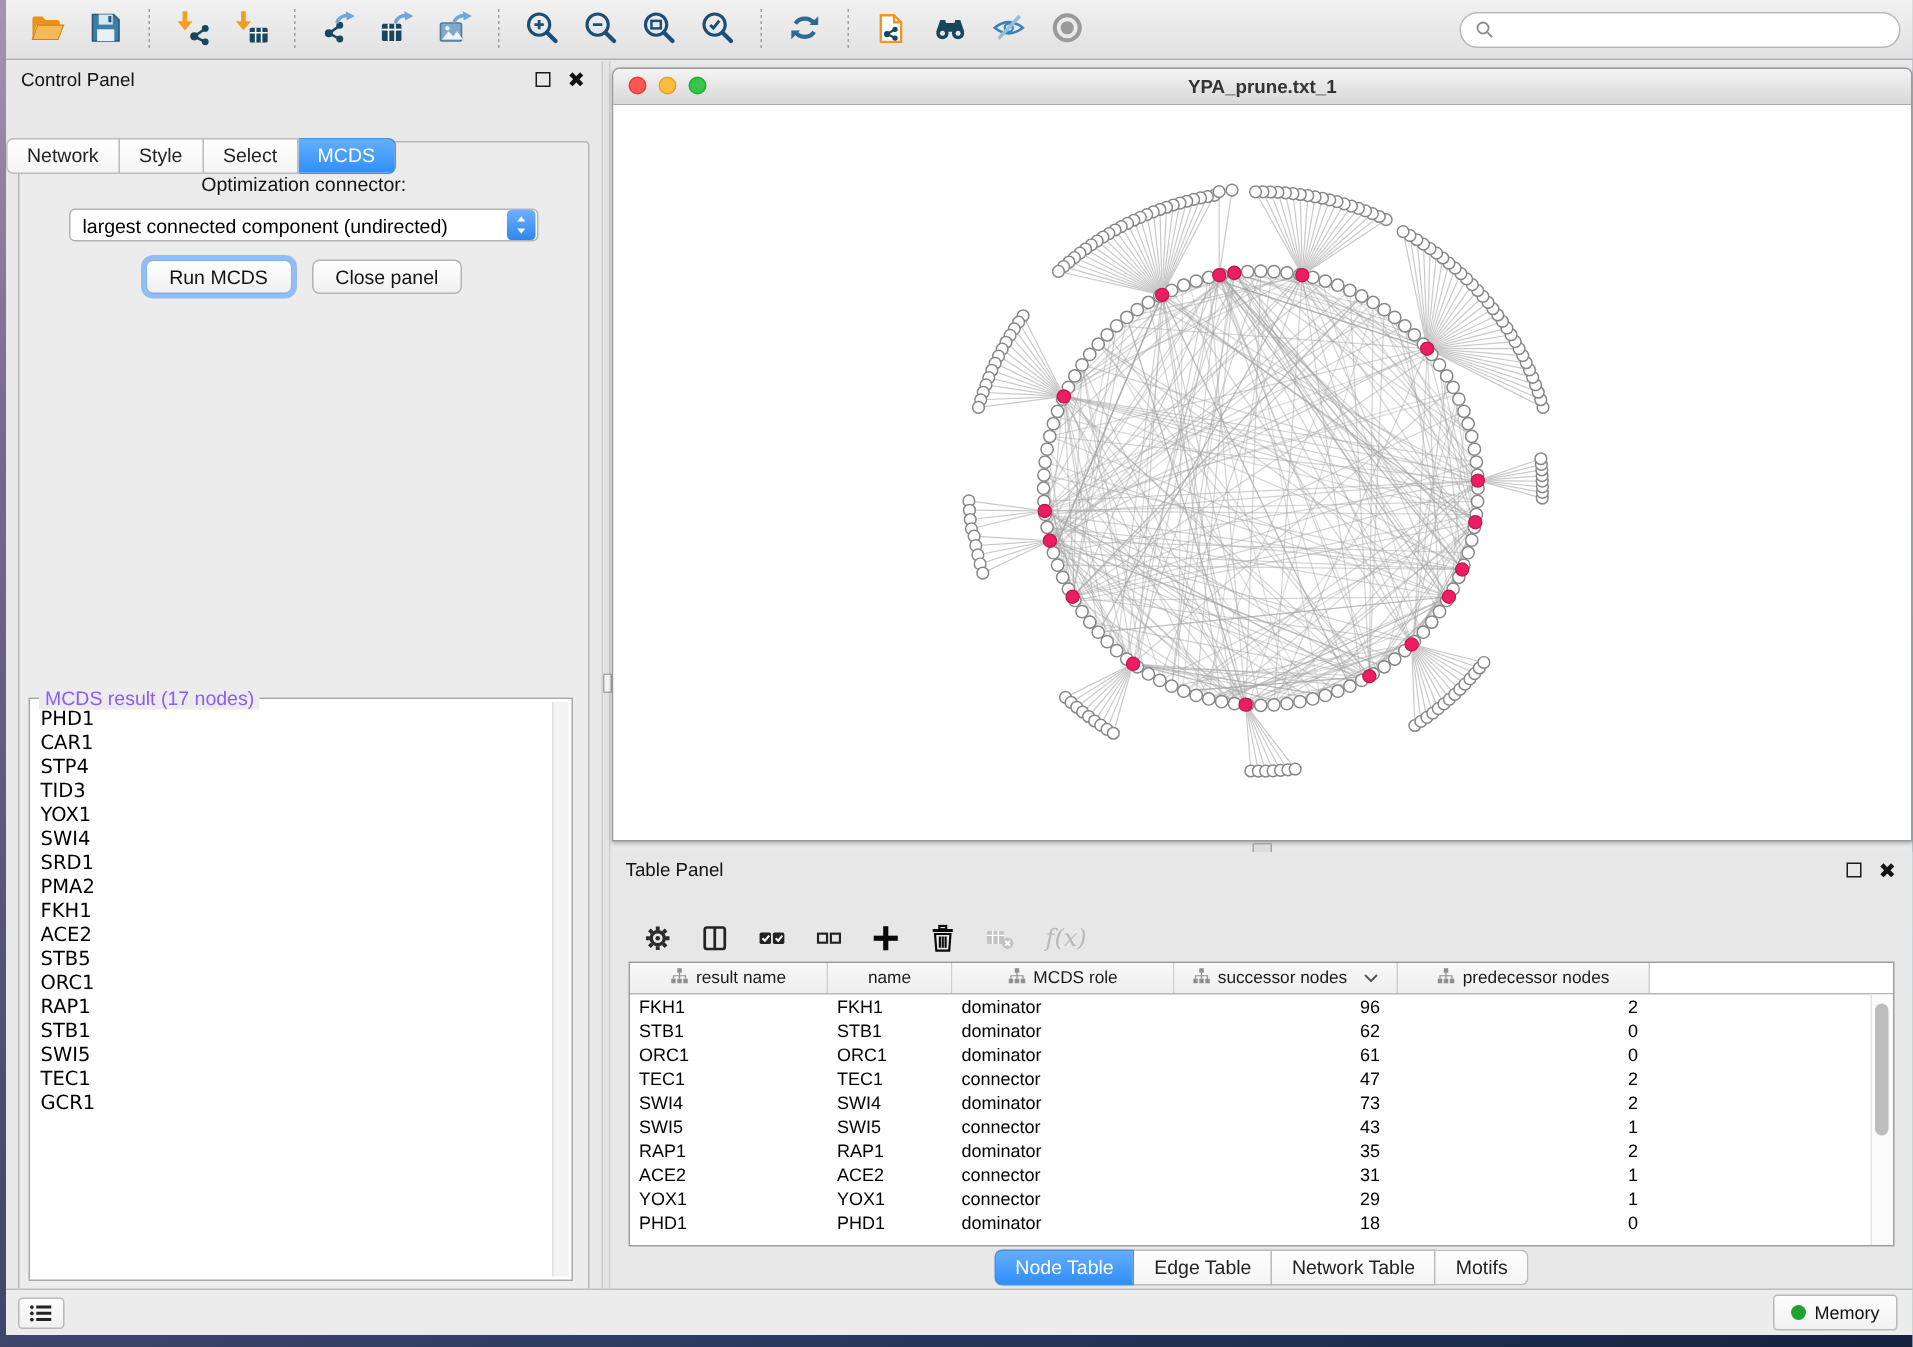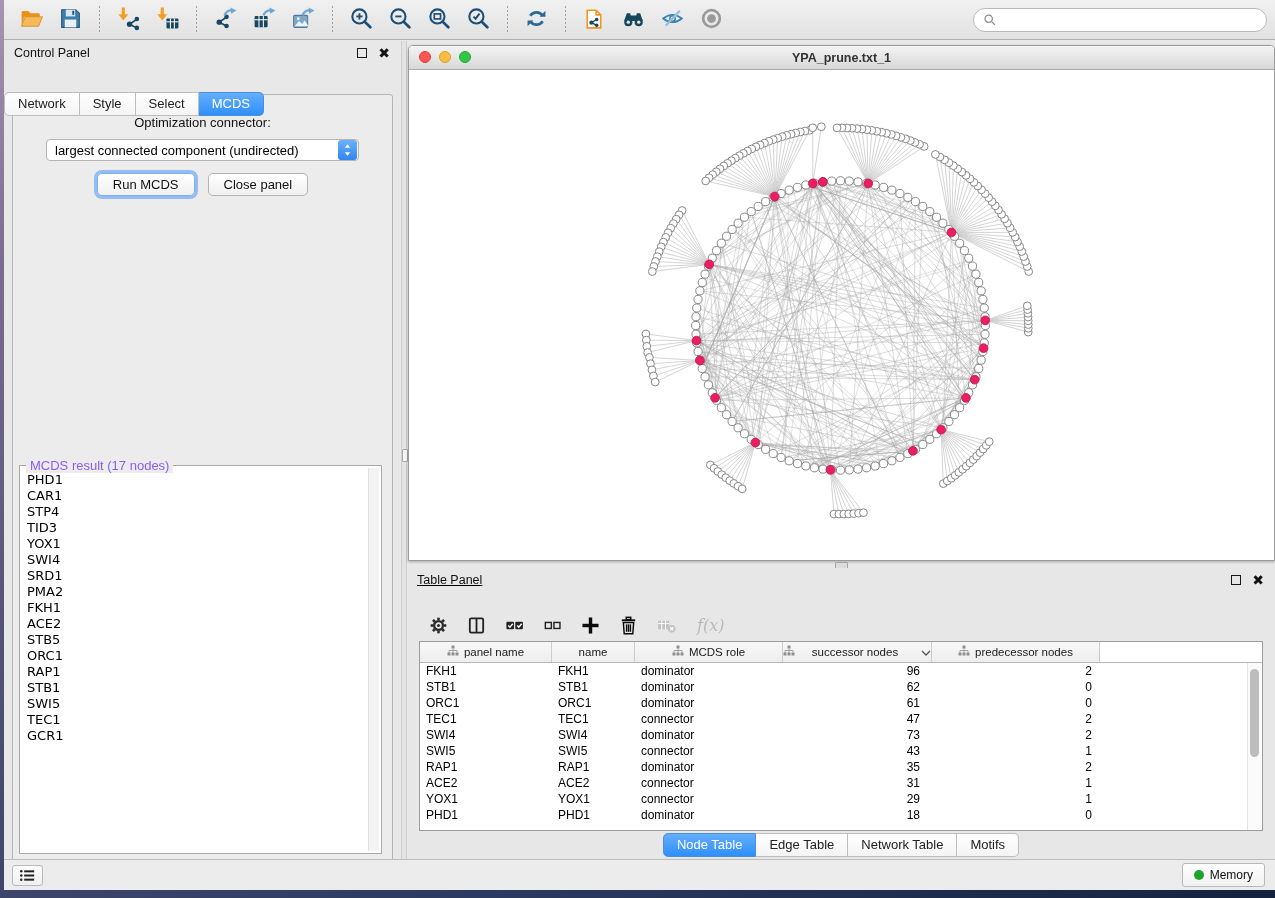--- a/index.html
+++ b/index.html
@@ -66,21 +66,21 @@
   .tl-red{background:#fc5753;border:1px solid #df3e3a;}
   .tl-yellow{background:#fdbc40;border:1px solid #de9f34;}
   .tl-green{background:#33c748;border:1px solid #27aa35;}
   .net-canvas{position:absolute;top:24px;left:0;right:0;bottom:0;background:#fff;overflow:hidden;}
   .net-canvas svg{width:100%;height:100%;display:block;}
 
   .h-splitter{position:absolute;top:521px;left:0;right:0;height:6px;display:flex;align-items:center;justify-content:center;}
   .grip-h{width:11px;height:5px;background:#dcdcdc;border:1px solid #a5a5a5;border-radius:1px;}
 
   
-  .table-panel{position:absolute;top:527px;left:0;right:0;bottom:0;background:#e8e7e7;text-decoration:underline;}
+  .table-panel{position:absolute;top:527px;left:0;right:0;bottom:0;background:#e8e7e7;}
   .tp-toolbar{position:absolute;top:24px;left:0;right:0;height:46px;display:flex;align-items:center;gap:17px;padding-left:21px;}
   .tp-btn{background:none;border:none;padding:0;display:flex;align-items:flex-end;justify-content:center;cursor:default;margin-top:23px;}
   .tp-btn svg{width:21px;height:21px;}
   .tp-btn.wide svg{width:32px;height:22px;}
 
   .table-wrap{position:absolute;left:12px;right:12px;top:73px;height:190px;background:#fff;border:1px solid #9c9c9c;box-sizing:border-box;overflow:hidden;}
   .t-header{height:20px;display:flex;border-bottom:1px solid #b7b7b7;font-size:11.5px;color:#1a1a1a;width:100%;}
   .th{display:flex;align-items:center;justify-content:center;gap:5px;border-right:1px solid #cdcdcd;box-sizing:border-box;
     background:linear-gradient(#f8f8f8,#eeeeee);flex:none;}
   .th svg.tree{width:12px;height:12px;flex:none;}
@@ -1122,38 +1122,38 @@
             <div class="th" style="width: 132px;">
               <span><svg class="tree" viewBox="0 0 12 12">
                   <g fill="#8f8f8f">
                     <rect x="4.5" y="0.5" width="3" height="3"></rect>
                     <rect x="0.5" y="7.5" width="3" height="3"></rect>
                     <rect x="4.5" y="7.5" width="3" height="3"></rect>
                     <rect x="8.5" y="7.5" width="3" height="3"></rect>
                   </g>
                   <path d="M6 3.5 v2 M2 7.5 v-2 h8 v2 M6 5.5 v2" stroke="#8f8f8f" stroke-width="0.8" fill="none"></path>
                 </svg></span>
-              <span>panel name</span>
+              <span>result name</span>
             </div>
             <div class="th" style="width: 83px;">
               <span>name</span>
             </div>
             <div class="th" style="width: 148px;">
               <span><svg class="tree" viewBox="0 0 12 12">
                   <g fill="#8f8f8f">
                     <rect x="4.5" y="0.5" width="3" height="3"></rect>
                     <rect x="0.5" y="7.5" width="3" height="3"></rect>
                     <rect x="4.5" y="7.5" width="3" height="3"></rect>
                     <rect x="8.5" y="7.5" width="3" height="3"></rect>
                   </g>
                   <path d="M6 3.5 v2 M2 7.5 v-2 h8 v2 M6 5.5 v2" stroke="#8f8f8f" stroke-width="0.8" fill="none"></path>
                 </svg></span>
               <span>MCDS role</span>
             </div>
-            <div class="th" style="width: 149px; justify-content: space-between;">
+            <div class="th" style="width: 149px;">
               <span><svg class="tree" viewBox="0 0 12 12">
                   <g fill="#8f8f8f">
                     <rect x="4.5" y="0.5" width="3" height="3"></rect>
                     <rect x="0.5" y="7.5" width="3" height="3"></rect>
                     <rect x="4.5" y="7.5" width="3" height="3"></rect>
                     <rect x="8.5" y="7.5" width="3" height="3"></rect>
                   </g>
                   <path d="M6 3.5 v2 M2 7.5 v-2 h8 v2 M6 5.5 v2" stroke="#8f8f8f" stroke-width="0.8" fill="none"></path>
                 </svg></span>
               <span>successor nodes</span>

